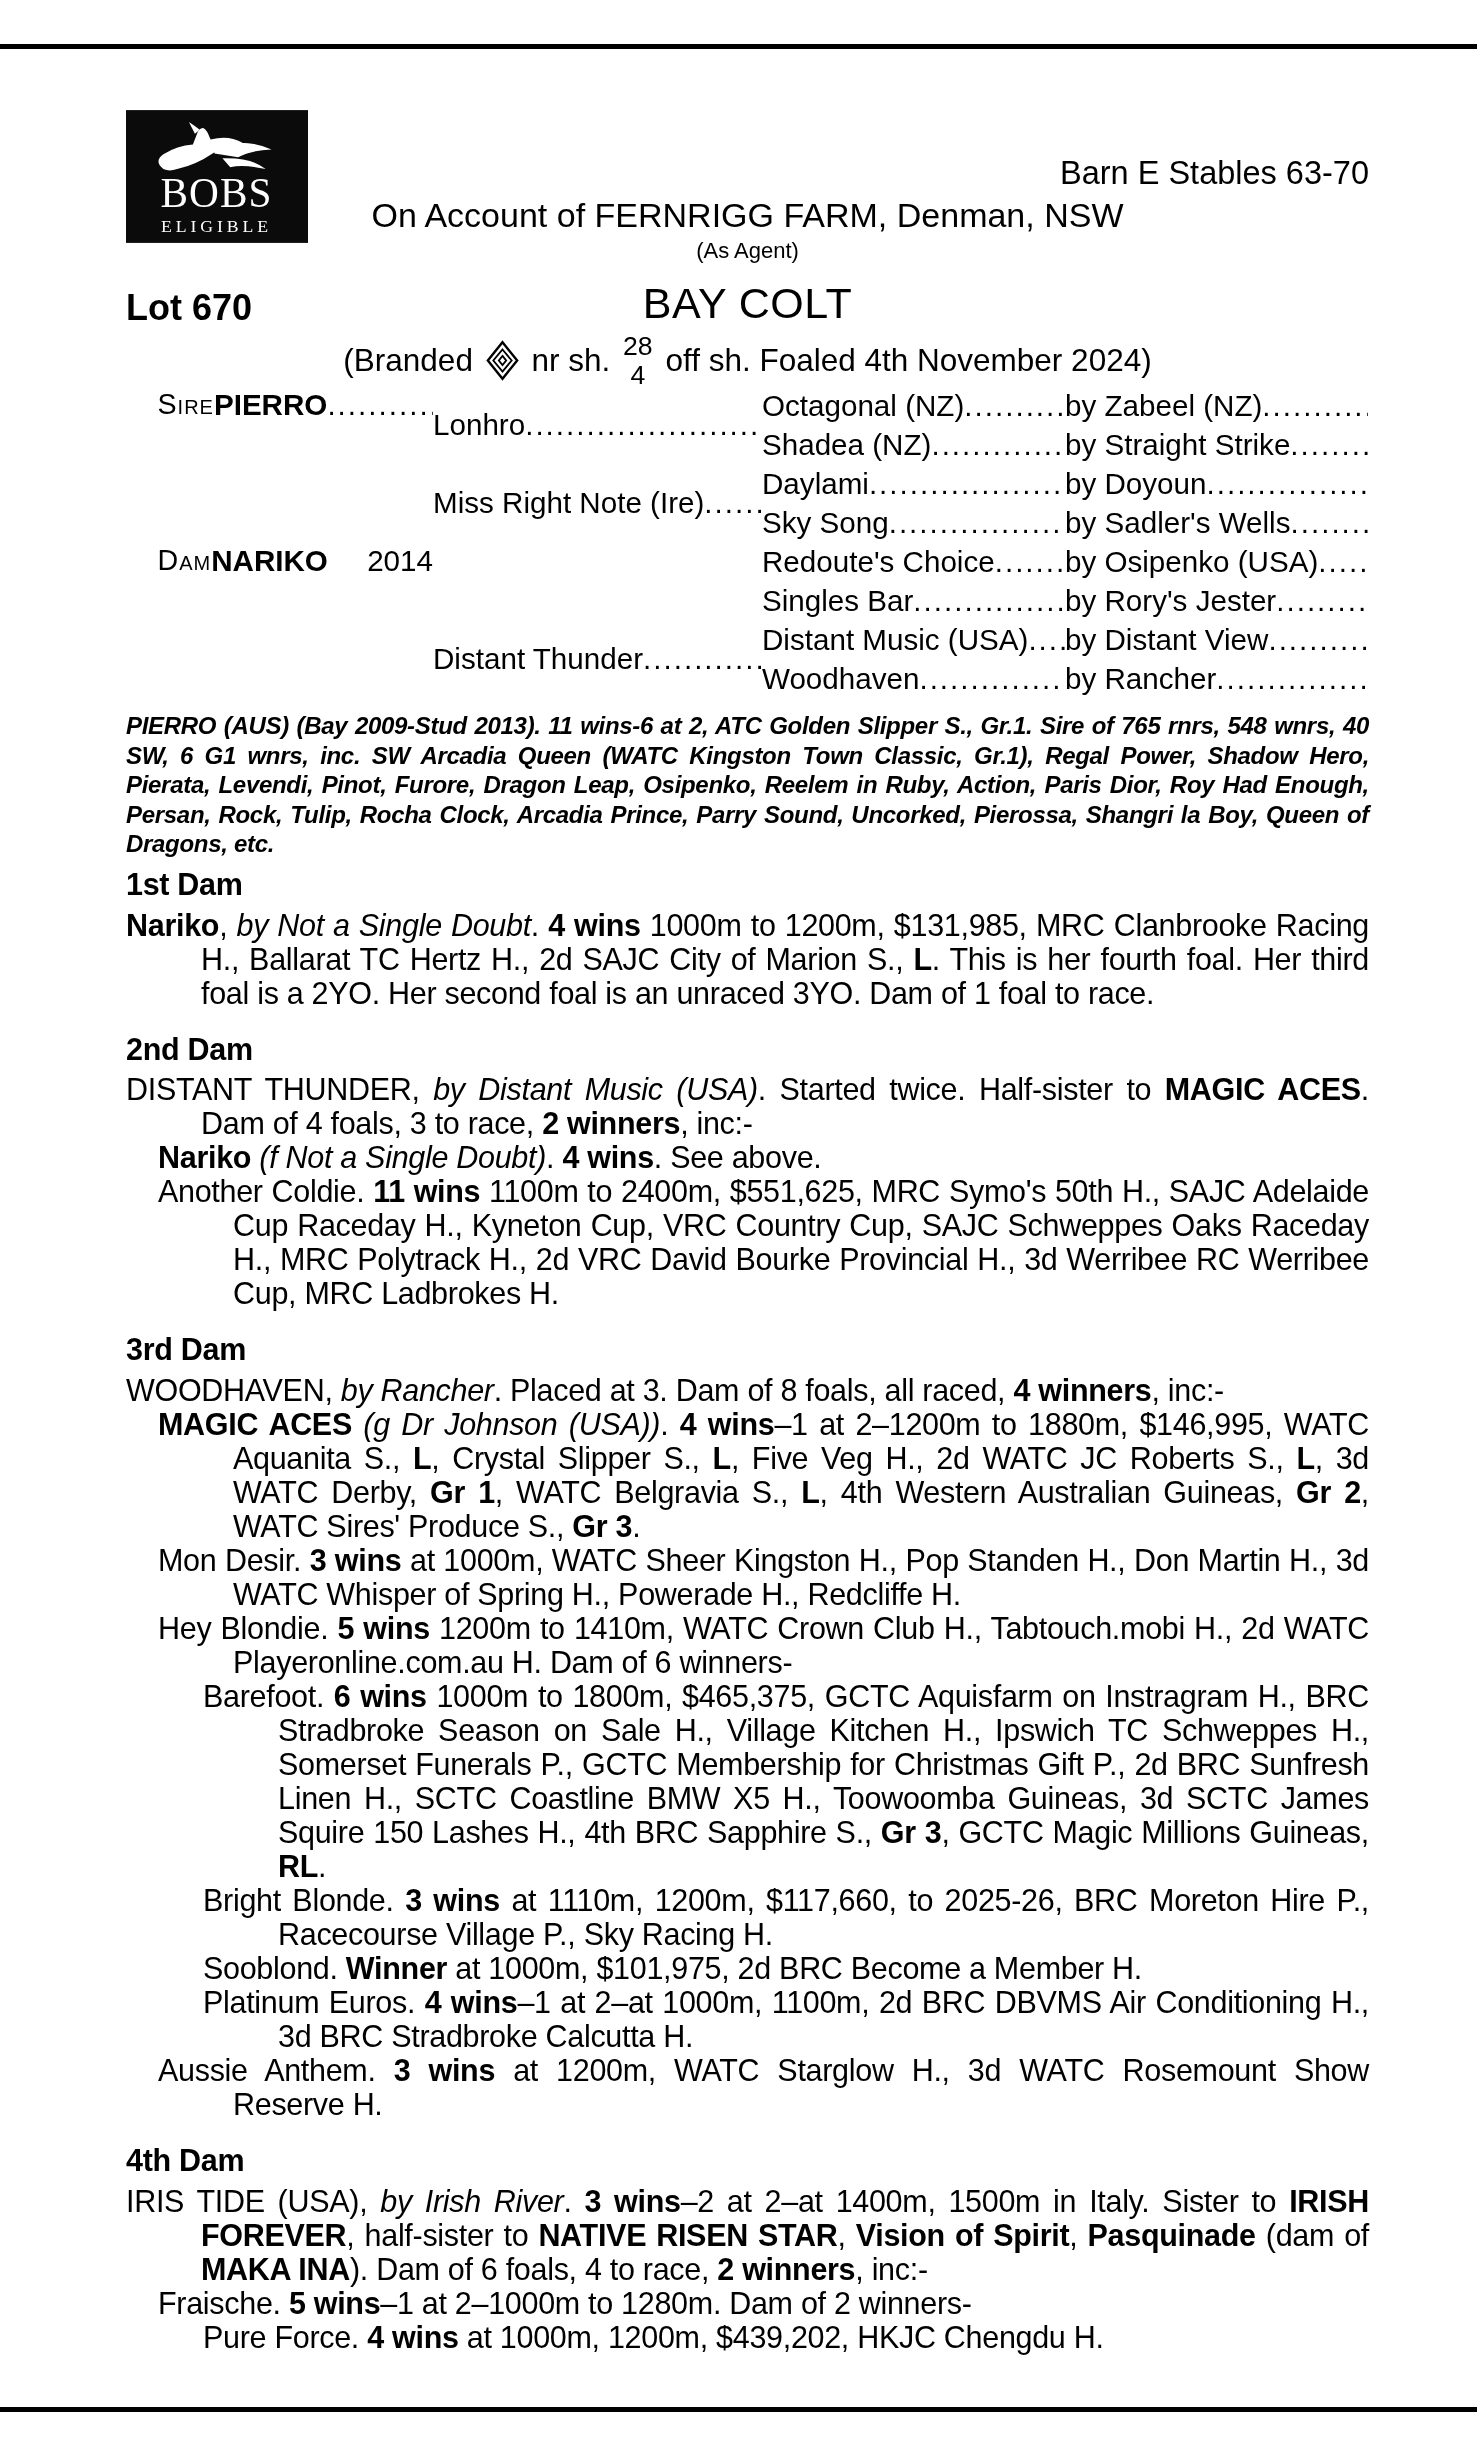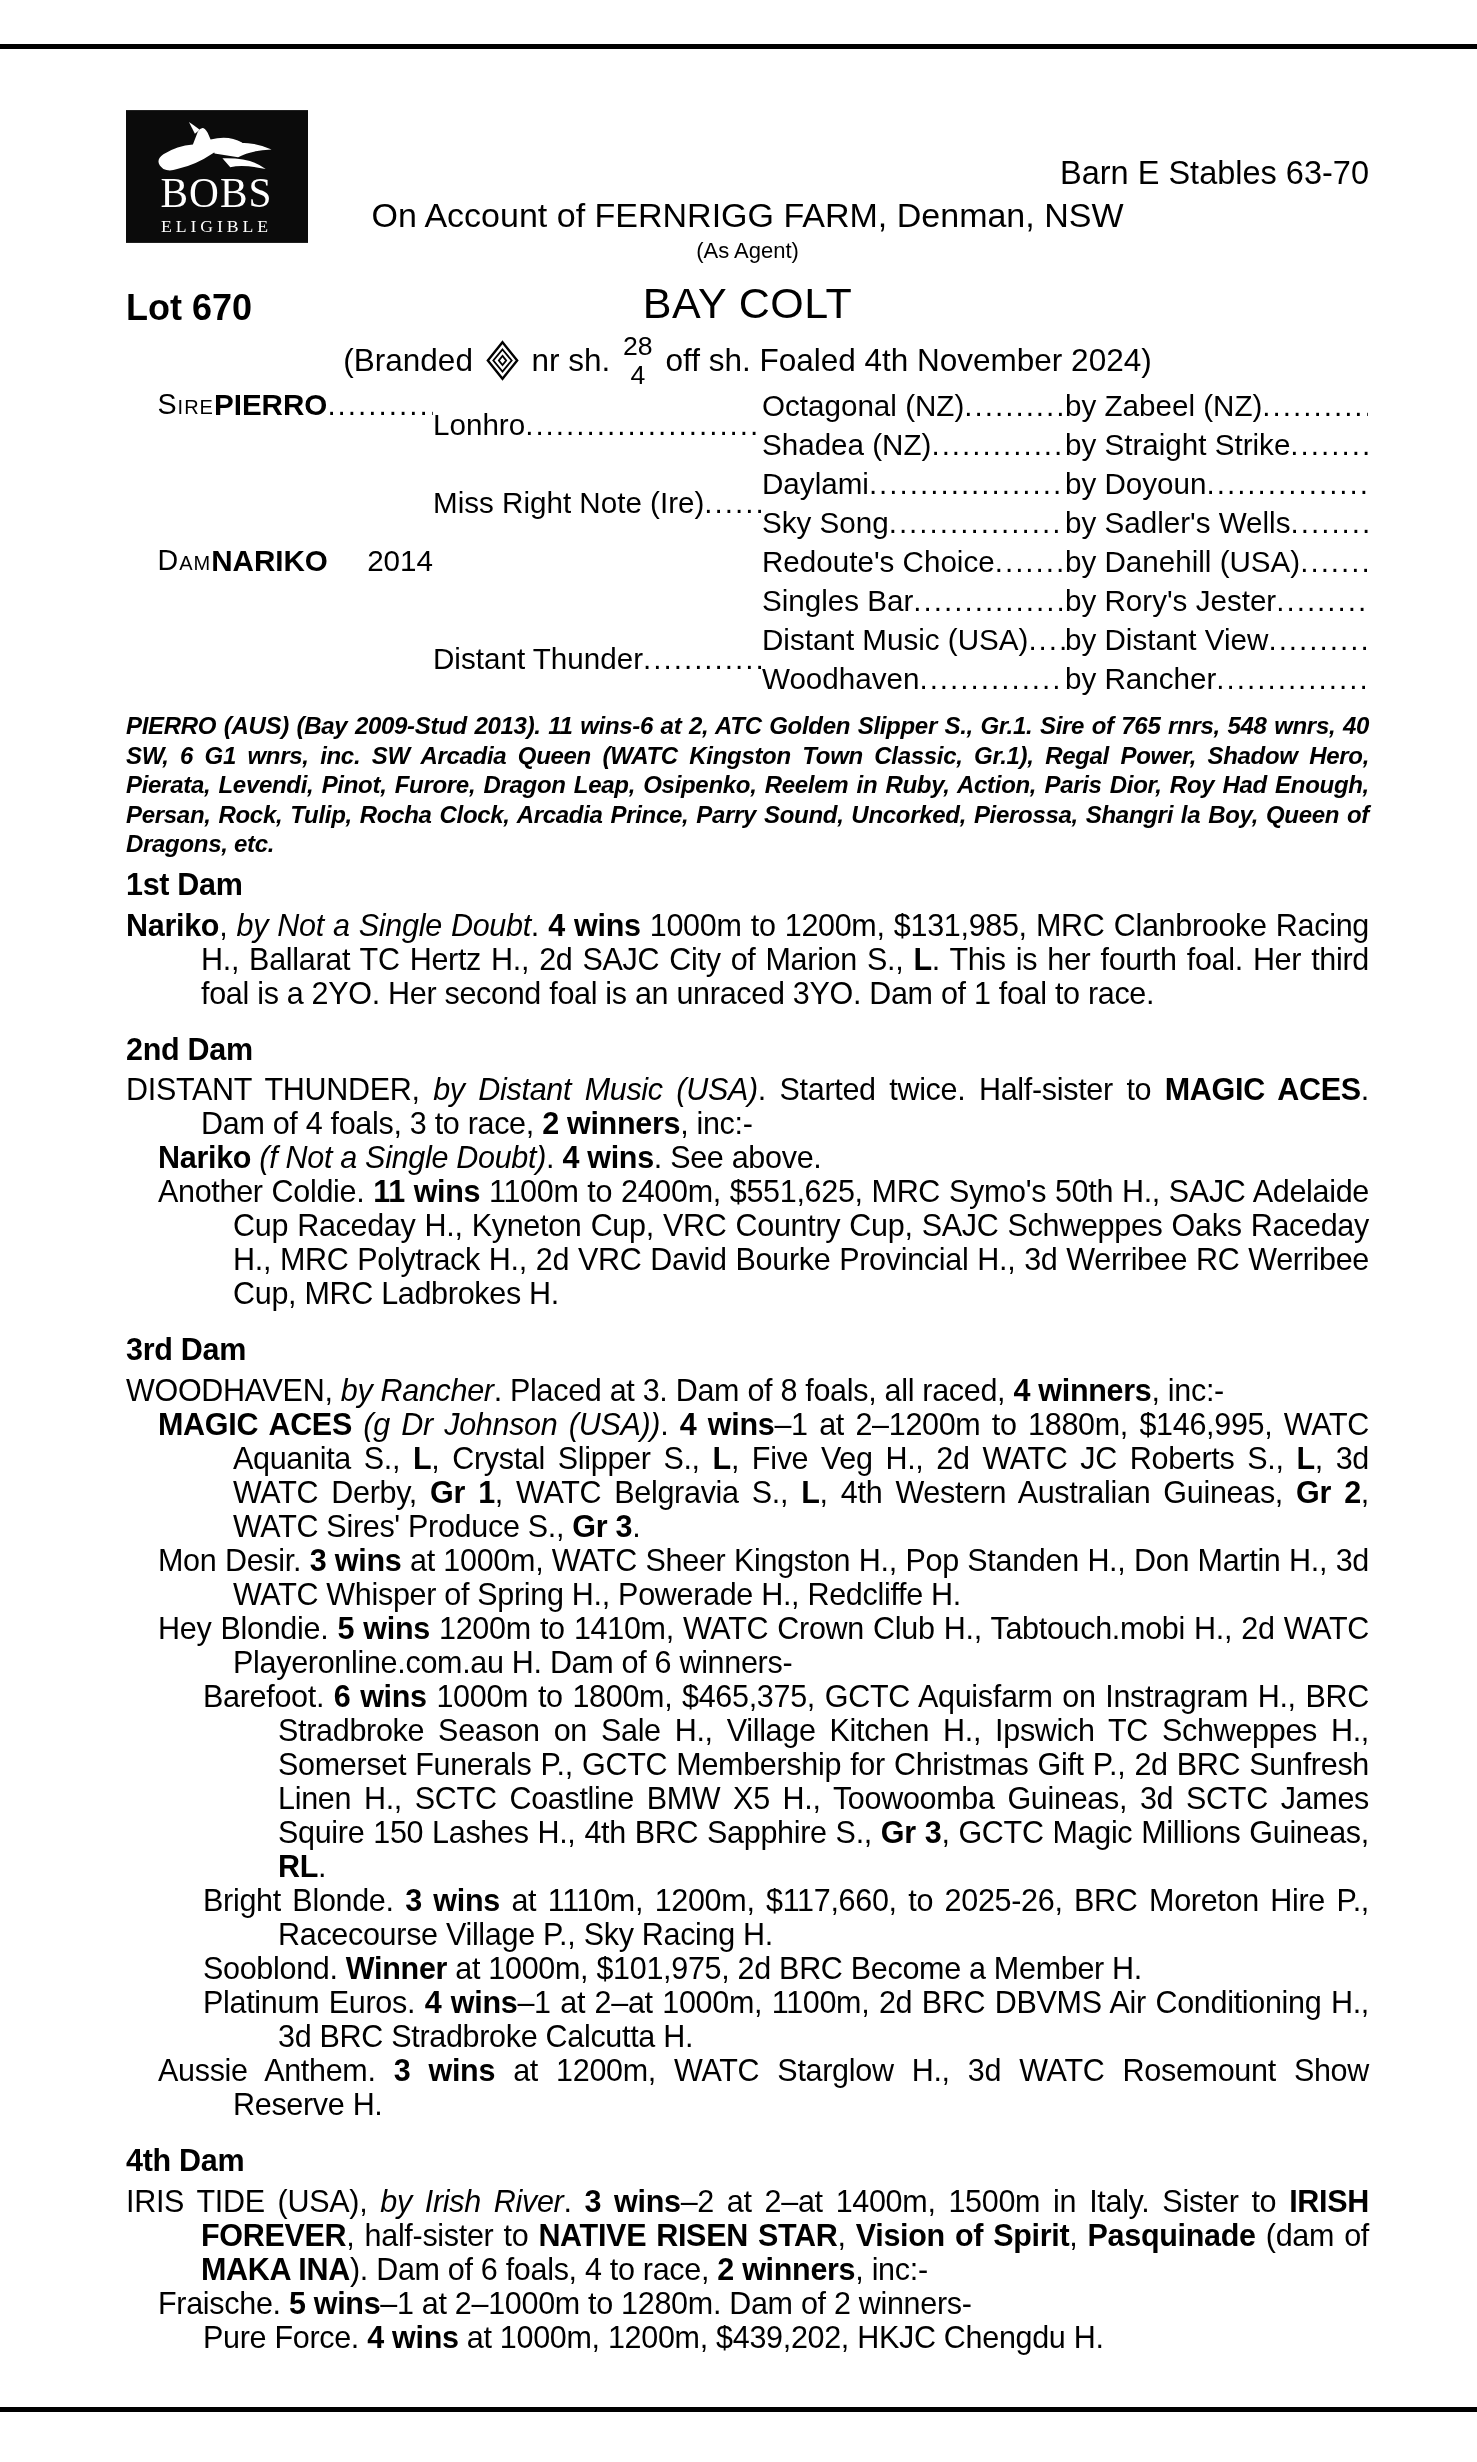--- a/index.html
+++ b/index.html
@@ -178,21 +178,21 @@
       </span>
     </div>
   <div class="cell" style="grid-row:5;grid-column:3">
       <span class="inner">
         <span>Redoute's Choice</span>
         <span class="dots"></span>
       </span>
     </div>
   <div class="cell" style="grid-row:5;grid-column:4">
       <span class="inner">
-        <span>by Danehill (USA)</span>
+        <span>by Osipenko (USA)</span>
         <span class="dots"></span>
       </span>
     </div>
   <div class="cell" style="grid-row:6;grid-column:3">
       <span class="inner">
         <span>Singles Bar</span>
         <span class="dots"></span>
       </span>
     </div>
   <div class="cell" style="grid-row:6;grid-column:4">

